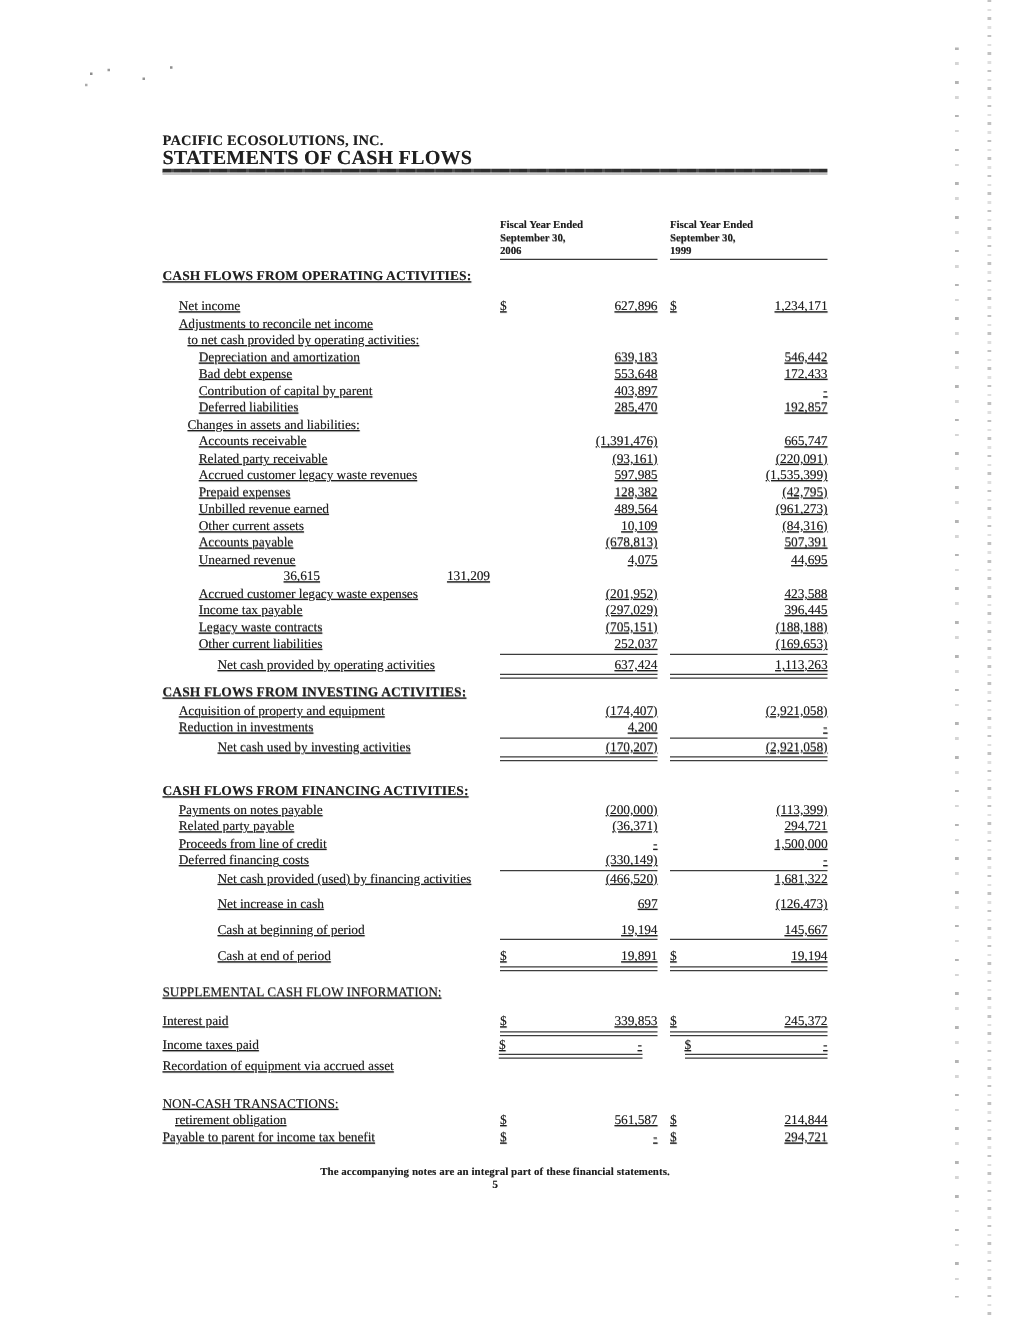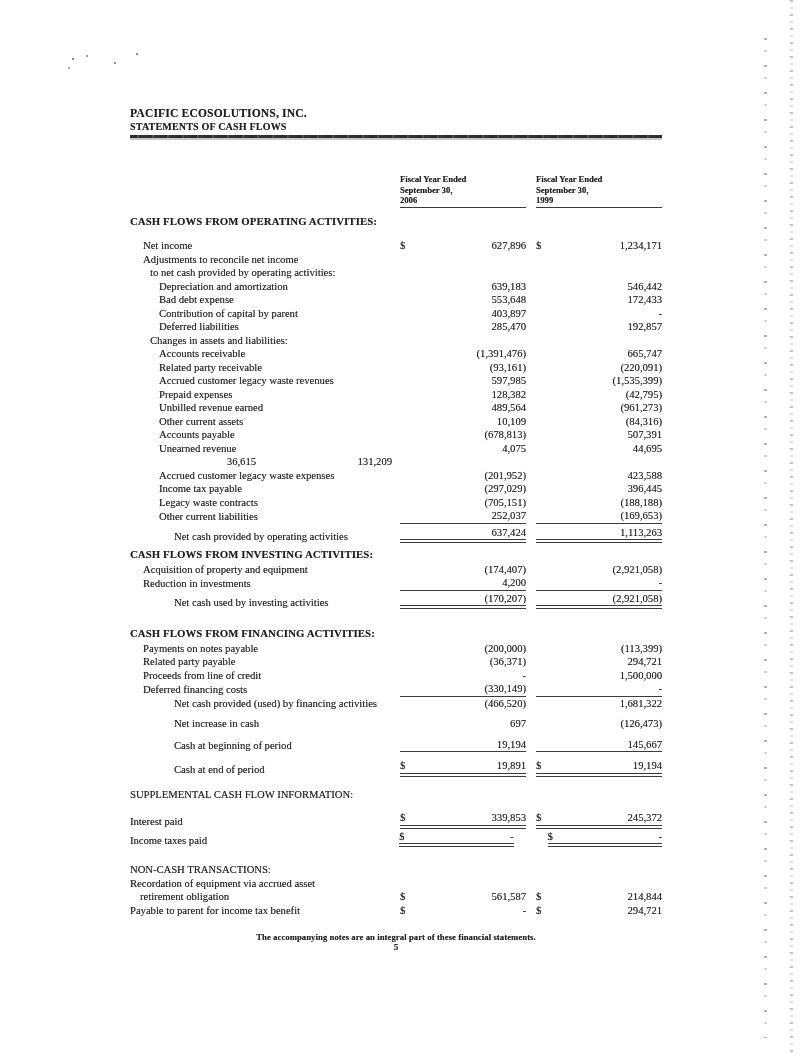--- a/index.html
+++ b/index.html
@@ -5,33 +5,33 @@
   html,body{margin:0;padding:0;}
   body{
     width:812px;height:1054px;position:relative;background:#ffffff;overflow:hidden;
     font-family:"Liberation Serif","DejaVu Serif",serif;color:#1f1f1f;
   }
   .page{position:absolute;inset:0;}
   
   .sheet{position:absolute;left:130px;top:106px;width:532px;
          text-shadow:0.2px 0.2px 0.35px rgba(45,45,45,0.55);}
   .company{font-weight:bold;font-size:11.5px;line-height:14px;letter-spacing:.2px;}
-  .doctitle{font-weight:bold;font-size:10px;line-height:14px;letter-spacing:.2px;}
+  .doctitle{font-weight:bold;font-size:16px;line-height:14px;letter-spacing:.2px;}
   .title-rule{height:3px;margin-top:1px;
     background:repeating-linear-gradient(90deg,#2d2d2d 0 7px,#4e4e4e 7px 9px,#343434 9px 15px);
     box-shadow:0 2px 0 rgba(90,90,90,.35);}
   
   .colheads{display:flex;margin-top:36px;}
   .ch-spacer{width:270px;}
   .colhead{width:126px;font-weight:bold;font-size:8.6px;line-height:10.6px;}
   .colhead.col2{margin-left:10px;}
   .colhead .yr{display:block;padding-bottom:1px;border-bottom:1.8px solid #3a3a3a;}
   
   .rows{margin-top:7px;font-size:10.6px;}
-  .row{display:flex;align-items:flex-end;line-height:13.5px;}
+  .row{display:flex;align-items:flex-start;line-height:13.5px;text-decoration:underline;}
   .row.sec .lbl{font-weight:bold;font-size:10.7px;letter-spacing:.15px;}
   .lbl{width:270px;box-sizing:border-box;white-space:nowrap;}
   .vcell{width:126px;display:flex;justify-content:space-between;box-sizing:border-box;}
   .vcell.c1{margin-left:10px;}
   .vcell .num{flex:1;text-align:right;}
   .u-s{border-bottom:1.8px solid #3c3c3c;}
   .u-d{border-bottom:4px double #3c3c3c;}
   
   .footer{margin-top:15px;text-align:center;font-size:8.6px;font-weight:bold;letter-spacing:.1px;}
   .pagenum{text-align:center;font-size:9px;font-weight:bold;line-height:11px;}
@@ -493,33 +493,33 @@
           <span class="lbl">Income taxes paid</span>
           <span class="vcell c0 u-d">
             <span class="cur">$</span>
             <span class="num">-</span>
           </span>
           <span class="vcell c1 u-d">
             <span class="cur">$</span>
             <span class="num">-</span>
           </span>
         </div>
+        <div class="row">
+          <span class="lbl">Recordation of equipment via accrued asset</span>
+          <span class="vcell c0">
+            <span class="cur"></span>
+            <span class="num"></span>
+          </span>
+          <span class="vcell c1">
+            <span class="cur"></span>
+            <span class="num"></span>
+          </span>
+        </div>
         <div class="row" style="margin-top: 16px;">
           <span class="lbl">NON-CASH TRANSACTIONS:</span>
-          <span class="vcell c0">
-            <span class="cur"></span>
-            <span class="num"></span>
-          </span>
-          <span class="vcell c1">
-            <span class="cur"></span>
-            <span class="num"></span>
-          </span>
-        </div>
-        <div class="row">
-          <span class="lbl">Recordation of equipment via accrued asset</span>
           <span class="vcell c0">
             <span class="cur"></span>
             <span class="num"></span>
           </span>
           <span class="vcell c1">
             <span class="cur"></span>
             <span class="num"></span>
           </span>
         </div>
         <div class="row">

